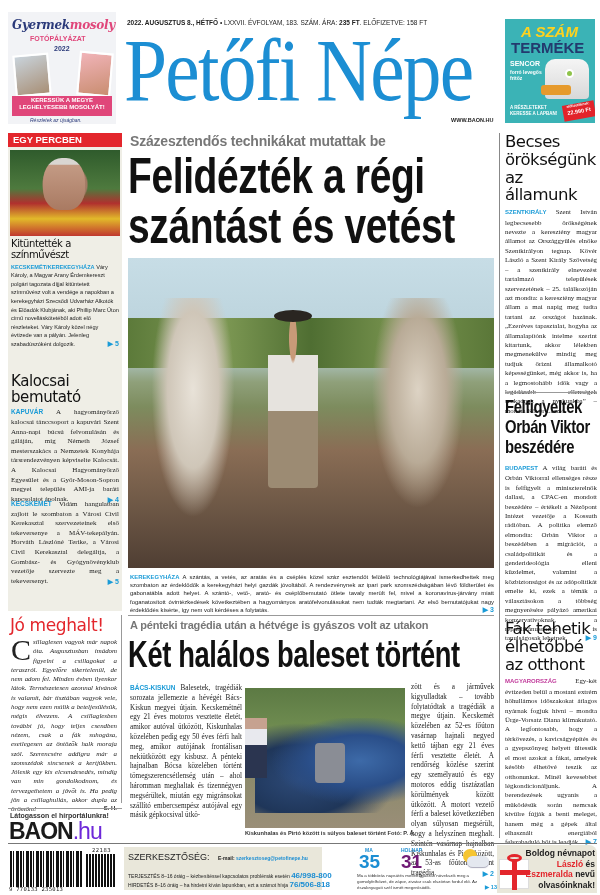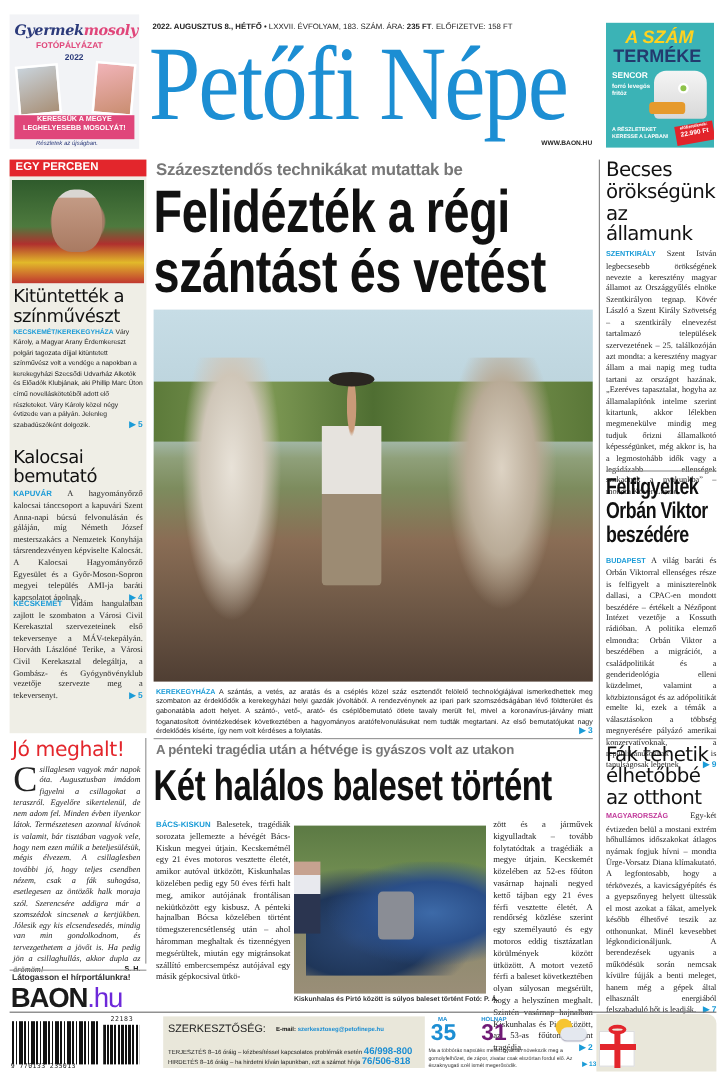--- a/index.html
+++ b/index.html
@@ -52,21 +52,21 @@
     <div style="font-size:5.5px;line-height:7px">22.990 Ft</div>
   </div>
 </div>
 
 <div class="abs gray-bg" style="left:8px;top:133px;width:114px;height:478px"></div>
 <div class="abs" style="left:8px;top:133px;width:114px;height:14px;background:#e3262c;color:#fff;font-weight:bold;font-size:9.5px;line-height:14px;padding-left:5px">EGY PERCBEN</div>
 <div class="abs" style="left:10px;top:150px;width:110px;height:86px;background:radial-gradient(ellipse at 50% 40%,#c9a690 0%,#a27a64 28%,transparent 30%),linear-gradient(180deg,#2f5b2c 0%,#4e7a3e 45%,#b0302e 62%,#e2b92a 80%,#c0372f 100%)"></div>
 <div class="abs" style="left:43px;top:158px;width:42px;height:52px;border-radius:45% 45% 40% 40%;background:linear-gradient(#d9d6d2 0 12%,#c39a84 14%,#a97a62)"></div>
 
 <div class="abs" style="left:11px;top:239px;width:108px">
-  <div class="hd-light" style="font-size:15px;letter-spacing:-.4px">Kitüntették a színművészt</div>
+  <div class="hd-light" style="font-size:10px;letter-spacing:-.4px">Kitüntették a színművészt</div>
   <div class="body-sans" style="margin-top:2px;font-size:5.6px;line-height:8.6px">
     <span class="kicker" style="font-size:5.6px">KECSKEMÉT/KEREKEGYHÁZA</span>
     <span>Váry Károly, a Magyar Arany Érdemkereszt polgári tagozata díjjal kitüntetett színművész volt a vendége a napokban a kerekegyházi Szecsődi Udvarház Alkotók és Előadók Klubjának, aki Phillip Marc Úton című novelláskötetéből adott elő részleteket. Váry Károly közel négy évtizede van a pályán. Jelenleg szabadúszóként dolgozik.</span>
     <span class="ref">▶ 5</span>
   </div>
 </div>
 
 <div class="abs" style="left:11px;top:373px;width:108px">
   <div class="hd-light" style="font-size:15px;width:80px;letter-spacing:-.4px">Kalocsai bemutató</div>
   <div class="body-serif" style="margin-top:2px;font-size:7px;line-height:9.6px">
@@ -169,21 +169,21 @@
   </div>
 </div>
 
 <div class="abs rule" style="left:8px;top:843px;width:589px;background:#777"></div>
 
 <div class="abs" style="left:10px;top:851px;width:72px;height:36px;background:repeating-linear-gradient(90deg,#111 0 2px,#fff 2px 3px,#111 3px 4px,#fff 4px 6px,#111 6px 9px,#fff 9px 10px)"></div>
 <div class="abs" style="left:9px;top:886px;font-family:'DejaVu Sans Mono',monospace;font-size:5.5px;letter-spacing:.3px">9 770133 235013</div>
 <div class="abs" style="left:92px;top:847px;font-family:'DejaVu Sans Mono',monospace;font-size:5.5px;letter-spacing:.5px">22183</div>
 <div class="abs" style="left:86px;top:854px;width:30px;height:33px;background:repeating-linear-gradient(90deg,#111 0 2px,#fff 2px 3px,#111 3px 5px,#fff 5px 6px)"></div>
 
-<div class="abs" style="left:136px;top:847px;width:218px;height:43px;background:#e9e7da">
+<div class="abs" style="left:124px;top:847px;width:198px;height:43px;background:#e9e7da">
   <div class="abs" style="left:4px;top:5px;font-size:9px;color:#222">SZERKESZTŐSÉG:</div>
   <div class="abs" style="left:94px;top:8px;font-size:5px;white-space:nowrap">
     <b>E-mail:</b> <a style="color:#1c8ed3;font-weight:bold;text-decoration:none">szerkesztoseg@petofinepe.hu</a>
   </div>
   <div class="abs" style="left:4px;top:24px;font-size:5px;white-space:nowrap">
     <span>TERJESZTÉS</span> <span>8–16 óráig – kézbesítéssel kapcsolatos problémák esetén</span> <b style="color:#1c8ed3;font-size:8px">46/998-800</b>
   </div>
   <div class="abs" style="left:4px;top:33px;font-size:5px;white-space:nowrap">
     <span>HIRDETÉS</span> <span>8–16 óráig – ha hirdetni kíván lapunkban, ezt a számot hívja</span> <b style="color:#1c8ed3;font-size:8px">76/506-818</b>
   </div>
@@ -203,13 +203,19 @@
     <span class="ref" style="font-size:5.5px">▶ 13</span>
   </div>
 </div>
 
 <div class="abs" style="left:497px;top:845px;width:100px;height:48px;background:#e9e7da;border-radius:0 8px 0 0">
   <div class="abs" style="left:2px;top:14px;width:30px;height:30px;background:#fff;border:1px solid #ddd">
     <div class="abs" style="left:12px;top:0;width:5px;height:30px;background:#e3262c"></div>
     <div class="abs" style="left:0;top:10px;width:30px;height:5px;background:#e3262c"></div>
     <div class="abs" style="left:7px;top:-6px;width:15px;height:8px;border:3px solid #e3262c;border-radius:50%"></div>
   </div>
+  <div class="abs" style="left:14px;top:3px;width:84px;text-align:right;font-size:8.5px;line-height:10.5px;font-weight:bold;color:#222">
+    <div>Boldog névnapot</div>
+    <div><span style="color:#e3262c">László</span><span> és</span></div>
+    <div><span style="color:#e3262c">Eszmeralda</span><span> nevű</span></div>
+    <div>olvasóinknak!</div>
+  </div>
 </div>
 
 </body></html>

